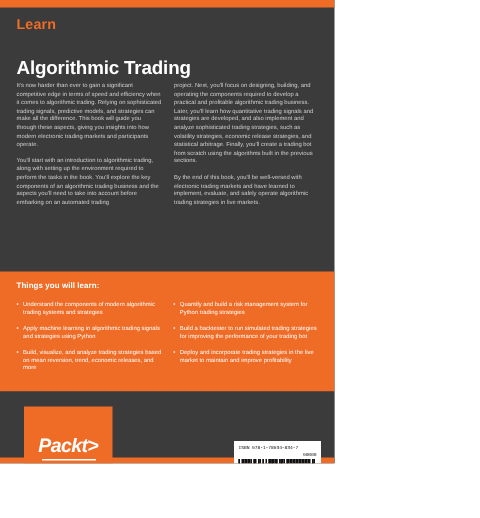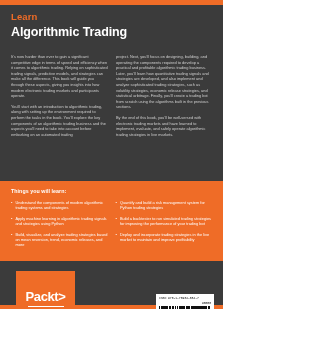--- a/index.html
+++ b/index.html
@@ -38,21 +38,21 @@
     font-weight: bold;
     line-height: 10px;
     letter-spacing: 0.1px;
   }
   .title-main {
     color: #ffffff;
     font-size: 12.5px;
     font-weight: bold;
     line-height: 14px;
     letter-spacing: -0.1px;
-    margin-top: 3px;
+    margin-top: 16px;
   }
   
   .blurb {
     position: absolute;
     top: 54px;
     left: 11px;
     right: 10px;
     display: flex;
     gap: 8px;
   }
@@ -138,20 +138,21 @@
     flex-direction: column;
     align-items: center;
     justify-content: center;
   }
   .packt-word {
     color: #ffffff;
     font-size: 13px;
     font-weight: bold;
     letter-spacing: -0.4px;
     line-height: 14px;
+    font-style: italic;
   }
   .packt-rule {
     width: 36px;
     height: 1px;
     background: #ffffff;
     margin: 2px 0 3px 0;
   }
   .packt-url {
     color: #ffffff;
     font-size: 4px;

